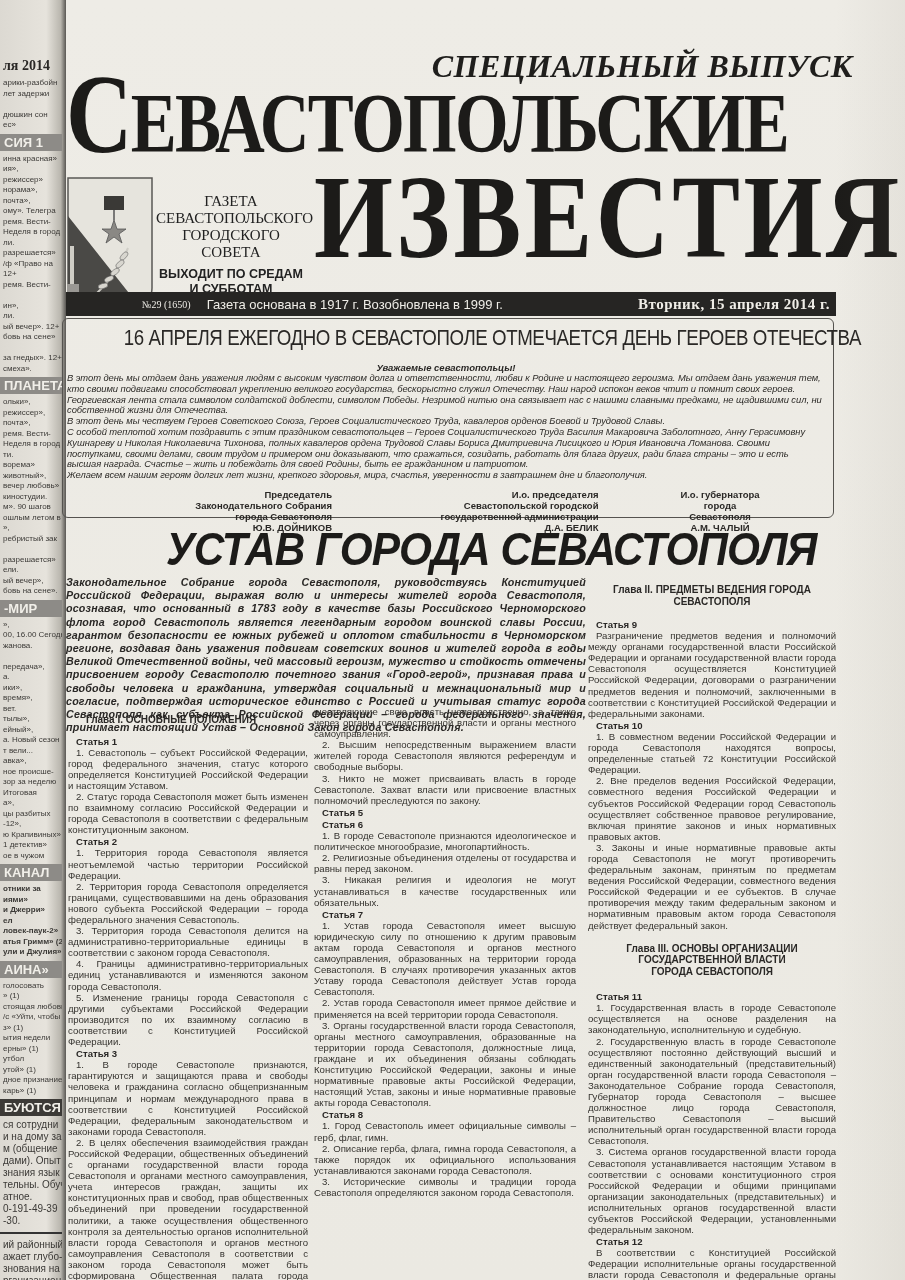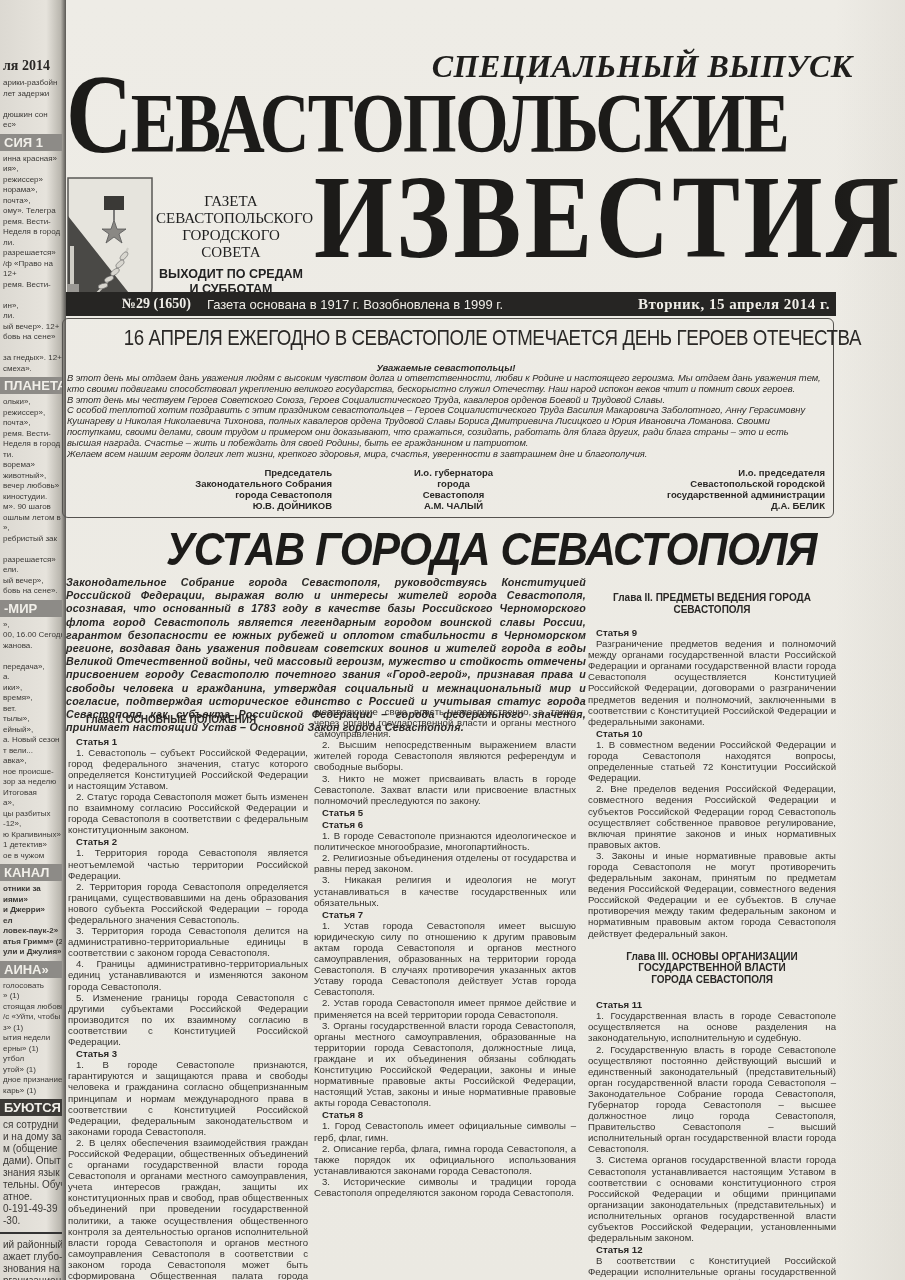--- a/index.html
+++ b/index.html
@@ -54,21 +54,21 @@
   }
   .gazeta {
     position: absolute; left: 90px; top: 193px; width: 150px; text-align: center;
     font-family: "Liberation Serif", serif; font-size: 15px; line-height: 17px; color: #222;
   }
   .gazeta .sched { font-family: "Liberation Sans", sans-serif; font-weight: bold; font-size: 12.5px; line-height: 15px; margin-top: 6px; }
   .infobar {
     position: absolute; left: 0; top: 292px; width: 770px; height: 24px;
     background: #262523; color: #efede7; display: flex; align-items: center;
   }
-  .infobar .issue { font-family: "Liberation Serif", serif; font-weight: bold; font-size: 14px; margin-left: 56px; }
+  .infobar .issue { font-family: "Liberation Serif", serif; font-weight: normal; font-size: 10px; margin-left: 76px; }
   .infobar .founded { font-family: Liberation Sans, sans-serif; font-size: 13px; margin-left: 16px; text-align: right; }
   .infobar .date { font-family: "Liberation Serif", serif; font-weight: bold; font-size: 15px; margin-left: auto; margin-right: 6px; letter-spacing: 0.5px;}
 
   
   .heroes {
     position: absolute; left: -4px; top: 318px; width: 772px; height: 200px;
     border: 1.5px solid #55534f; border-radius: 6px;
     padding: 4px 8px 0 4px;
   }
   .heroes h2 {
@@ -281,41 +281,42 @@
       <span class="issue">№29 (1650)</span>
       <span class="founded">Газета основана в 1917 г. Возобновлена в 1999 г.</span>
       <span class="date">Вторник, 15 апреля 2014 г.</span>
     </div>
   </div>
 
   <div class="heroes">
     <h2>16 АПРЕЛЯ ЕЖЕГОДНО В СЕВАСТОПОЛЕ ОТМЕЧАЕТСЯ ДЕНЬ ГЕРОЕВ ОТЕЧЕСТВА</h2>
     <div class="greet">Уважаемые севастопольцы!</div>
     <p>В этот день мы отдаем дань уважения людям с высоким чувством долга и ответственности, любви к Родине и настоящего героизма. Мы отдаем дань уважения тем, кто своими подвигами способствовал укреплению великого государства, бескорыстно служил Отечеству. Наш народ испокон веков чтит и помнит своих героев.</p>
+    <p>Георгиевская лента стала символом солдатской доблести, символом Победы. Незримой нитью она связывает нас с нашими славными предками, не щадившими сил, ни собственной жизни для Отечества.</p>
     <p>В этот день мы чествуем Героев Советского Союза, Героев Социалистического Труда, кавалеров орденов Боевой и Трудовой Славы.</p>
     <p>С особой теплотой хотим поздравить с этим праздником севастопольцев – Героев Социалистического Труда Василия Макаровича Заболотного, Анну Герасимовну Кушнареву и Николая Николаевича Тихонова, полных кавалеров ордена Трудовой Славы Бориса Дмитриевича Лисицкого и Юрия Ивановича Ломанова. Своими поступками, своими делами, своим трудом и примером они доказывают, что сражаться, созидать, работать для блага других, ради блага страны – это и есть высшая награда. Счастье – жить и побеждать для своей Родины, быть ее гражданином и патриотом.</p>
     <p>Желаем всем нашим героям долгих лет жизни, крепкого здоровья, мира, счастья, уверенности в завтрашнем дне и благополучия.</p>
     <div class="sigs">
       <div class="sig s1">
         <div>Председатель</div>
         <div>Законодательного Собрания</div>
         <div>города Севастополя</div>
         <div>Ю.В. ДОЙНИКОВ</div>
       </div>
+      <div class="sig s3">
+        <div>И.о. председателя</div>
+        <div>Севастопольской городской</div>
+        <div>государственной администрации</div>
+        <div>Д.А. БЕЛИК</div>
+      </div>
       <div class="sig s2" style="text-align:center">
         <div>И.о. губернатора</div>
         <div>города</div>
         <div>Севастополя</div>
         <div>А.М. ЧАЛЫЙ</div>
-      </div>
-      <div class="sig s3">
-        <div>И.о. председателя</div>
-        <div>Севастопольской городской</div>
-        <div>государственной администрации</div>
-        <div>Д.А. БЕЛИК</div>
       </div>
     </div>
   </div>
 
   <div class="article-title">УСТАВ ГОРОДА СЕВАСТОПОЛЯ</div>
   <div class="preamble">Законодательное Собрание города Севастополя, руководствуясь Конституцией Российской Федерации, выражая волю и интересы жителей города Севастополя, осознавая, что основанный в 1783 году в качестве базы Российского Черноморского флота город Севастополь является легендарным городом воинской славы России, гарантом безопасности ее южных рубежей и оплотом стабильности в Черноморском регионе, воздавая дань уважения подвигам советских воинов и жителей города в годы Великой Отечественной войны, чей массовый героизм, мужество и стойкость отмечены присвоением городу Севастополю почетного звания «Город-герой», признавая права и свободы человека и гражданина, утверждая социальный и межнациональный мир и согласие, подтверждая историческое единство с Россией и учитывая статус города Севастополя как субъекта Российской Федерации – города федерального значения, принимает настоящий Устав – Основной Закон города Севастополя.</div>
 
   <div class="col col1">
     <div class="ch">Глава I. ОСНОВНЫЕ ПОЛОЖЕНИЯ</div>
     <div class="st">Статья 1</div>
@@ -346,21 +347,21 @@
     <p>1. Устав города Севастополя имеет высшую юридическую силу по отношению к другим правовым актам города Севастополя и органов местного самоуправления, образованных на территории города Севастополя. В случаях противоречия указанных актов Уставу города Севастополя действует Устав города Севастополя.</p>
     <p>2. Устав города Севастополя имеет прямое действие и применяется на всей территории города Севастополя.</p>
     <p>3. Органы государственной власти города Севастополя, органы местного самоуправления, образованные на территории города Севастополя, должностные лица, граждане и их объединения обязаны соблюдать Конституцию Российской Федерации, законы и иные нормативные правовые акты Российской Федерации, настоящий Устав, законы и иные нормативные правовые акты города Севастополя.</p>
     <div class="st">Статья 8</div>
     <p>1. Город Севастополь имеет официальные символы – герб, флаг, гимн.</p>
     <p>2. Описание герба, флага, гимна города Севастополя, а также порядок их официального использования устанавливаются законами города Севастополя.</p>
     <p>3. Исторические символы и традиции города Севастополя определяются законом города Севастополя.</p>
   </div>
 
   <div class="col col3">
-    <div class="ch" style="margin-top:16px;margin-bottom:12px;padding:0 20px">Глава II. ПРЕДМЕТЫ ВЕДЕНИЯ ГОРОДА СЕВАСТОПОЛЯ</div>
+    <div class="ch" style="margin-top:8px;margin-bottom:12px;padding:0 20px">Глава II. ПРЕДМЕТЫ ВЕДЕНИЯ ГОРОДА СЕВАСТОПОЛЯ</div>
     <div class="st">Статья 9</div>
     <p>Разграничение предметов ведения и полномочий между органами государственной власти Российской Федерации и органами государственной власти города Севастополя осуществляется Конституцией Российской Федерации, договорами о разграничении предметов ведения и полномочий, заключенными в соответствии с Конституцией Российской Федерации и федеральными законами.</p>
     <div class="st">Статья 10</div>
     <p>1. В совместном ведении Российской Федерации и города Севастополя находятся вопросы, определенные статьей 72 Конституции Российской Федерации.</p>
     <p>2. Вне пределов ведения Российской Федерации, совместного ведения Российской Федерации и субъектов Российской Федерации город Севастополь осуществляет собственное правовое регулирование, включая принятие законов и иных нормативных правовых актов.</p>
     <p>3. Законы и иные нормативные правовые акты города Севастополя не могут противоречить федеральным законам, принятым по предметам ведения Российской Федерации, совместного ведения Российской Федерации и ее субъектов. В случае противоречия между таким федеральным законом и нормативным правовым актом города Севастополя действует федеральный закон.</p>
     <div class="ch" style="margin:12px 0 14px;padding:0 30px">Глава III. ОСНОВЫ ОРГАНИЗАЦИИ ГОСУДАРСТВЕННОЙ ВЛАСТИ ГОРОДА СЕВАСТОПОЛЯ</div>
     <div class="st">Статья 11</div>
     <p>1. Государственная власть в городе Севастополе осуществляется на основе разделения на законодательную, исполнительную и судебную.</p>
     <p>2. Государственную власть в городе Севастополе осуществляют постоянно действующий высший и единственный законодательный (представительный) орган государственной власти города Севастополя – Законодательное Собрание города Севастополя, Губернатор города Севастополя – высшее должностное лицо города Севастополя, Правительство Севастополя – высший исполнительный орган государственной власти города Севастополя.</p>

